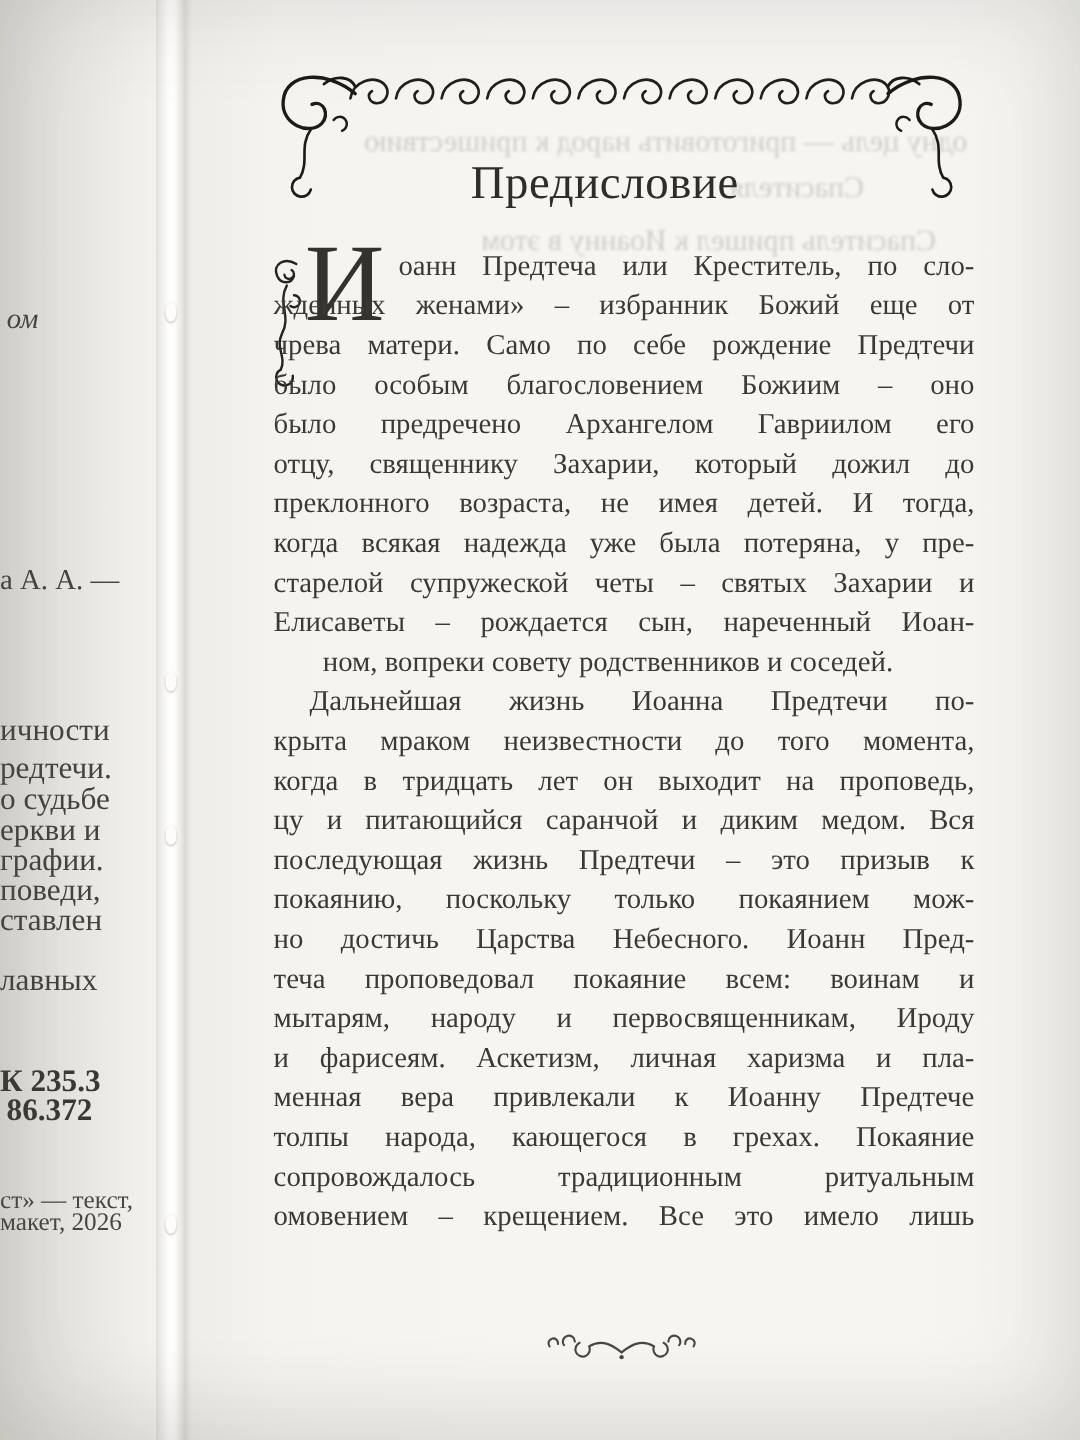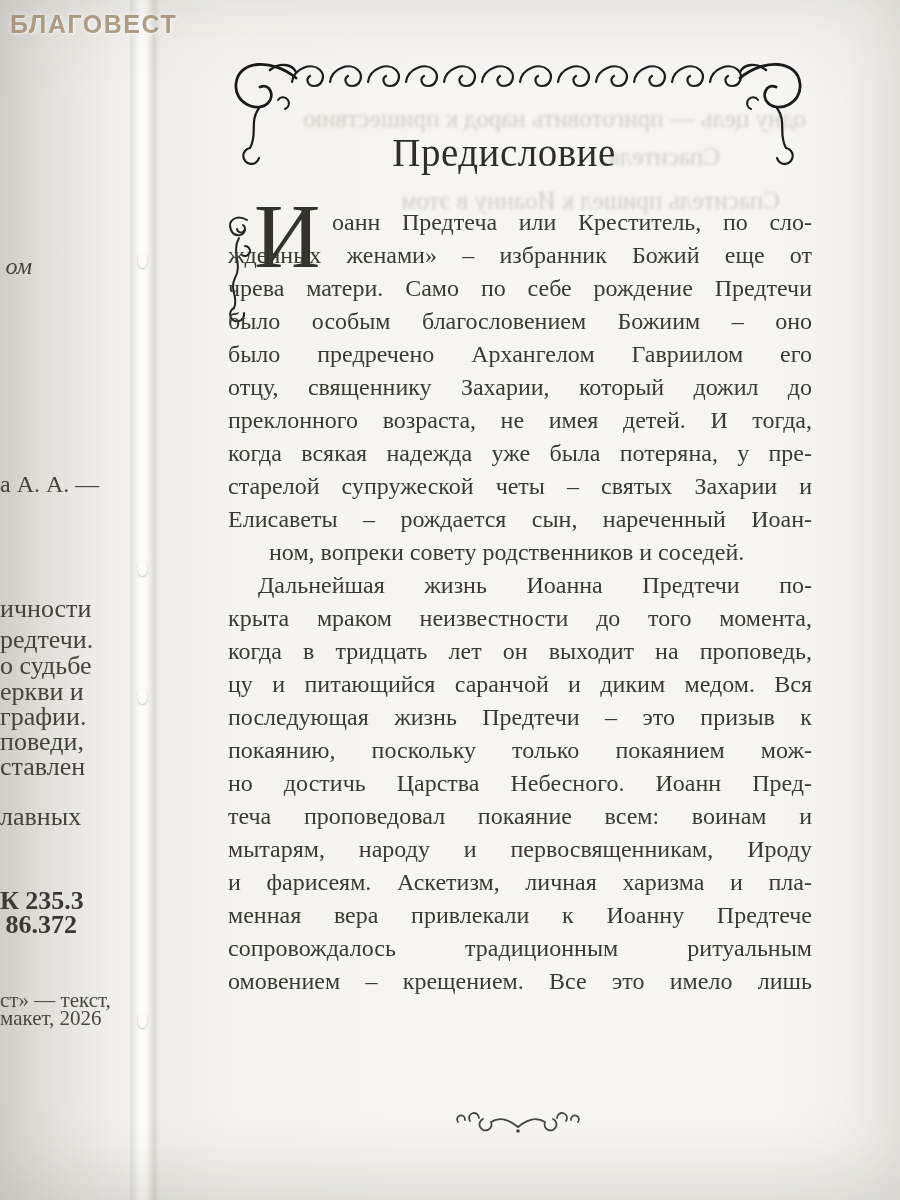--- a/index.html
+++ b/index.html
@@ -45,21 +45,20 @@
 
 <div class="photo">
 
   <div class="left-shade"></div>
   <div class="gutter"></div>
   <div class="stitch" style="top:252px"></div>
   <div class="stitch" style="top:560px"></div>
   <div class="stitch" style="top:688px"></div>
   <div class="stitch" style="top:1012px"></div>
 
-  <div class="watermark">БЛАГОВЕСТ</div>
 
   <div>
 
   <div class="frag frag-italic" style="top: 254px; width: 32px; position: absolute;">ом</div>
       <div class="frag frag-md" style="top: 472px; position: absolute;">а А. А. —</div>
       <div class="frag" style="top: 596px; position: absolute;">ичности</div>
       <div class="frag" style="top: 627px; position: absolute;">редтечи.</div>
       <div class="frag" style="top: 653px; position: absolute;">о судьбе</div>
       <div class="frag" style="top: 679px; position: absolute;">еркви и</div>
       <div class="frag" style="top: 704px; position: absolute;">графии.</div>
@@ -137,20 +136,21 @@
         <div class="bline">крыта мраком неизвестности до того момента,</div>
         <div class="bline">когда в тридцать лет он выходит на проповедь,</div>
         <div class="bline">цу и питающийся саранчой и диким медом. Вся</div>
         <div class="bline">последующая жизнь Предтечи – это призыв к</div>
         <div class="bline">покаянию, поскольку только покаянием мож-</div>
         <div class="bline">но достичь Царства Небесного. Иоанн Пред-</div>
         <div class="bline">теча проповедовал покаяние всем: воинам и</div>
         <div class="bline">мытарям, народу и первосвященникам, Ироду</div>
         <div class="bline">и фарисеям. Аскетизм, личная харизма и пла-</div>
         <div class="bline">менная вера привлекали к Иоанну Предтече</div>
+        <div class="bline">толпы народа, кающегося в грехах. Покаяние</div>
         <div class="bline">сопровождалось традиционным ритуальным</div>
         <div class="bline">омовением – крещением. Все это имело лишь</div>
       </div>
   </div>
 
   <svg class="bottom-orn" width="130" height="30" viewBox="0 0 130 30">
     <g stroke="#4a4742" stroke-width="1.8" fill="none" stroke-linecap="round">
       <path d="M65,17 C54,8 46,7 38,12 a6,6 0 1 1 -8,-3"></path>
       <path d="M26,8 a5,5 0 1 0 -9,3"></path>
       <path d="M12,10 a4,4 0 1 0 -7,2"></path>

